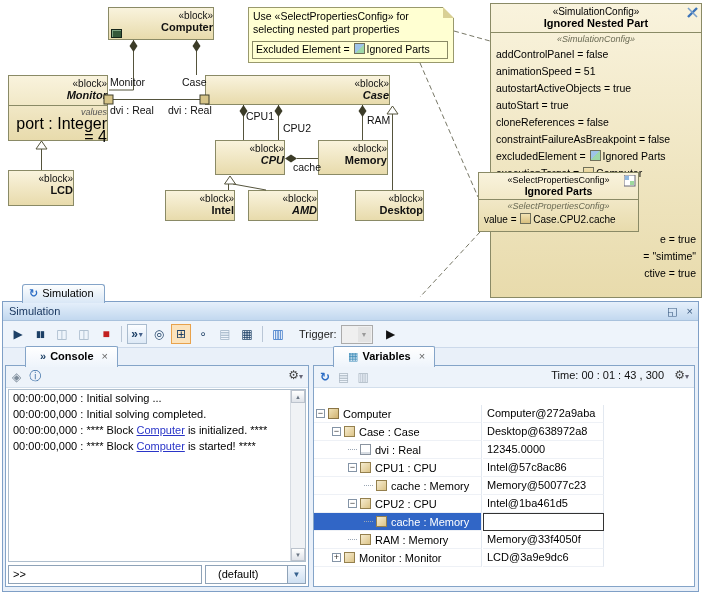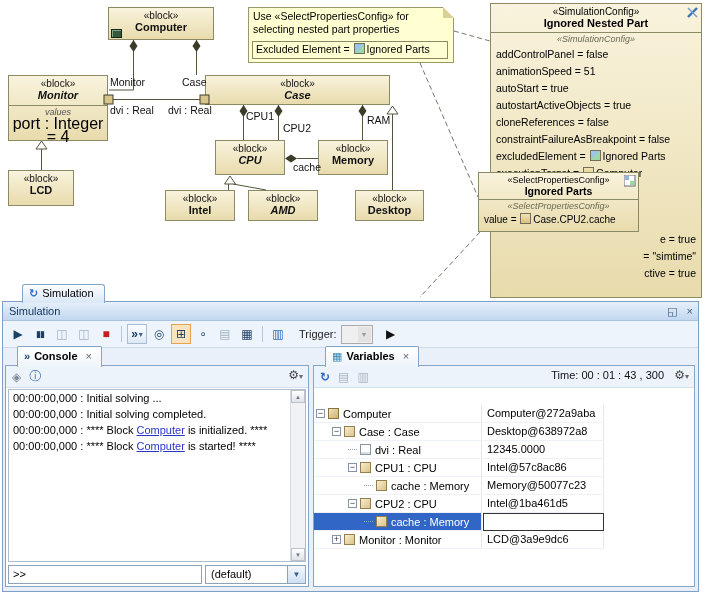--- a/index.html
+++ b/index.html
@@ -2,21 +2,21 @@
 <html><head>
 <meta charset="utf-8">
 <style>
   html,body{margin:0;padding:0}
   body{width:705px;height:597px;position:relative;background:#fff;
        font-family:"Liberation Sans","DejaVu Sans",sans-serif;font-size:11px;overflow:hidden}
 
   
   #wires{position:absolute;left:0;top:0;z-index:3}
   .blk{position:absolute;z-index:2;background:linear-gradient(180deg,#f9f3dd,#e8dbac);
-       border:1px solid #8a8a66;text-align:center;box-sizing:border-box}
+       border:1px solid #8a8a66;text-align:right;box-sizing:border-box}
   .blk .st{font-size:10px;color:#111;margin-top:2px;line-height:11px}
   .blk .nm{font-size:11px;font-weight:bold;color:#111;line-height:13px}
   .it{font-style:italic}
   .comp{border-top:1px solid #8a8a66;margin-top:3px;padding-top:1px}
   .comp-label{font-size:9px;font-style:italic;color:#555;line-height:10px}
   .comp-line{font-size:16px;line-height:13px}
   .struct-badge{position:absolute;left:2px;bottom:1px;width:9px;height:7px;
        background:#35583a;border:1px solid #15251a;box-shadow:inset 1px 1px 0 #7fa484}
   .dlabel{position:absolute;z-index:3;font-size:10.5px;color:#111;white-space:nowrap}
 
@@ -69,21 +69,21 @@
   .pause-glyph{font-size:9px;letter-spacing:-1px}
   .tsep{width:1px;height:16px;background:#b9c6d6;margin:0 4px;flex:none}
   .trigger-label{margin:0 4px 0 10px;color:#222}
   .trigger-combo{width:30px;height:17px;background:#efefef;border:1px solid #ababab;position:relative;flex:none}
   .trigger-combo .arr{position:absolute;right:1px;top:1px;bottom:1px;width:13px;background:#e3e3e3;
         color:#9a9a9a;font-size:7px;display:flex;align-items:center;justify-content:center}
 
   .panel{position:absolute;top:44px;bottom:4px}
   #console-panel{left:2px;width:304px}
   #variables-panel{left:310px;right:3px}
-  .ptab{position:absolute;left:12px;top:0;height:20px;line-height:18px;padding:0 9px 0 6px;
+  .ptab{position:absolute;left:20px;top:0;height:20px;line-height:18px;padding:0 9px 0 14px;
         background:linear-gradient(180deg,#ffffff,#eef4fb);border:1px solid #84a4c8;border-bottom:none;
         border-radius:2px 2px 0 0;font-weight:bold;z-index:2;white-space:nowrap}
   .ptab .close{font-weight:normal;color:#666;margin-left:8px}
   .pticon{color:#1d4066;font-weight:bold;margin-right:4px}
   .pticon.green{color:#3a8ab8}
   .pbody{position:absolute;left:0;top:19px;right:0;bottom:0;background:#fff;border:1px solid #84a4c8}
   .ptoolbar{height:21px;background:#edf3fa;border-bottom:1px solid #d3dfec;position:relative;
         display:flex;align-items:center;padding:0 6px}
   .ptb{margin-right:8px;color:#7c8b9a;font-size:12px}
   .ptb.info{color:#3a6ea5;font-size:12px}
@@ -97,21 +97,21 @@
   .cline{padding:1px 4px;white-space:nowrap;line-height:14px}
   .clink{color:#2a35c8;text-decoration:underline}
   .scroll{position:absolute;right:0;top:0;bottom:0;width:14px;background:#f0f2f5;border-left:1px solid #d6dbe2}
   .sarr{height:13px;background:linear-gradient(180deg,#ffffff,#dfe3e9);border:1px solid #bcc3cd;
         font-size:6px;color:#6b7684;display:flex;align-items:center;justify-content:center;box-sizing:border-box}
   .sarr.down{position:absolute;bottom:0;left:0;right:0}
   .console-in{position:absolute;left:2px;bottom:2px;height:19px;right:2px}
   .prompt{position:absolute;left:0;top:0;bottom:0;width:194px;background:#fff;border:1px solid #8fa3b8;
         line-height:17px;padding-left:4px;box-sizing:border-box}
   .combo{position:absolute;left:197px;right:0;top:0;bottom:0;background:#fff;border:1px solid #8fa3b8;
-        line-height:17px;padding-left:5px;box-sizing:border-box}
+        line-height:17px;padding-left:12px;box-sizing:border-box}
   .combo .arr{position:absolute;right:0;top:0;bottom:0;width:17px;background:linear-gradient(180deg,#f2f7fd,#cfe0f2);
         border-left:1px solid #8fa3b8;color:#35618f;font-size:8px;display:flex;align-items:center;justify-content:center}
 
   .vtime{position:absolute;right:30px;top:3px;color:#111}
   .vhead{position:absolute;top:22px;left:0;right:0;height:17px;
         background:linear-gradient(180deg,#fafcfe,#e1eaf4);border-bottom:1px solid #b9c7da;color:#333}
   .vhead .hname{position:absolute;left:8px;top:2px}
   .vhead .hvalue{position:absolute;left:173px;top:2px}
   .hsep{position:absolute;top:0;bottom:0;width:1px;background:#ccd6e3}
   .vrows{position:absolute;top:39px;left:0;right:0;bottom:0;overflow:hidden;background:#fff}
@@ -247,22 +247,22 @@
     <div class="cfg-st">«SimulationConfig»</div>
     <div class="cfg-nm">Ignored Nested Part</div>
     <svg class="cfg-icon" width="13" height="13">
       <line x1="2" y1="11" x2="11" y2="2" stroke="#3a72b8" stroke-width="2.4"></line>
       <line x1="2" y1="2" x2="11" y2="11" stroke="#7aa0cc" stroke-width="1.6"></line>
     </svg>
   </div>
   <div class="cfg-section">«SimulationConfig»</div>
   <div class="cfg-prop">addControlPanel = false</div>
   <div class="cfg-prop">animationSpeed = 51</div>
+  <div class="cfg-prop">autostartActiveObjects = true</div>
   <div class="cfg-prop">autoStart = true</div>
-  <div class="cfg-prop">autostartActiveObjects = true</div>
   <div class="cfg-prop">cloneReferences = false</div>
   <div class="cfg-prop">constraintFailureAsBreakpoint = false</div>
   <div class="cfg-prop">
     <span>excludedElement = </span><span class="elem-icon icon-config"></span><span>Ignored Parts</span>
   </div>
   <div class="cfg-prop">
     <span>executionTarget = </span><span class="elem-icon icon-block"></span><span>Computer</span>
   </div>
   <div class="cfg-frag" style="top:229px">e = true</div>
   <div class="cfg-frag" style="top:246px">= "simtime"</div>
@@ -435,20 +435,29 @@
           <div class="vrow sel">
             <div class="vname">
                 <span class="ind" style="width:50px"></span>
                 <span class="dash"></span>
                 <span class="t-icon t-part"></span>
                 <span class="vtext">cache : Memory</span>
               </div>
             <div class="vvalue editing"></div>
           </div>
 
+          <div class="vrow">
+            <div class="vname">
+                <span class="ind" style="width:34px"></span>
+                <span class="dash"></span>
+                <span class="t-icon t-part"></span>
+                <span class="vtext">RAM : Memory</span>
+              </div>
+            <div class="vvalue">Memory@33f4050f</div>
+          </div>
 
           <div class="vrow">
             <div class="vname">
                 <span class="ind" style="width:18px"></span>
                 <span class="tog">+</span>
                 <span class="t-icon t-part"></span>
                 <span class="vtext">Monitor : Monitor</span>
               </div>
             <div class="vvalue">LCD@3a9e9dc6</div>
           </div>

